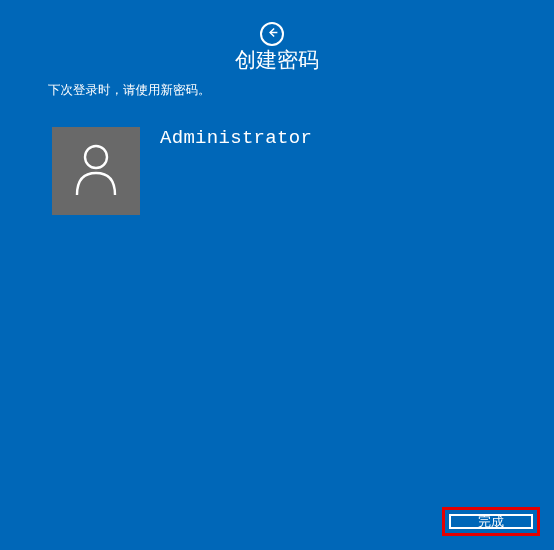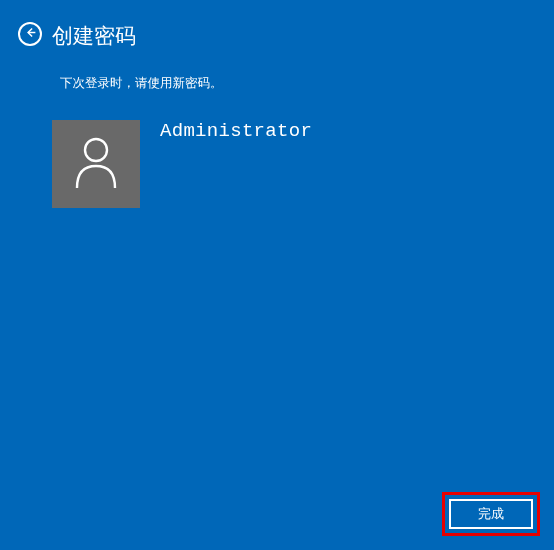--- a/index.html
+++ b/index.html
@@ -11,22 +11,23 @@
       width: 554px;
       height: 550px;
       background: #0067b8;
       font-family: "Microsoft YaHei", "Segoe UI", sans-serif;
       color: #ffffff;
       position: relative;
       overflow: hidden;
     }
     .header {
       display: flex;
-      align-items: flex-start;
+      align-items: center;
       padding: 22px 18px 8px 18px;
+      flex-direction: column;
     }
     .back-button {
       width: 24px;
       height: 24px;
       border: 2px solid #ffffff;
       border-radius: 50%;
       display: flex;
       align-items: center;
       justify-content: center;
       cursor: pointer;
@@ -38,22 +39,22 @@
       height: 13px;
     }
     .title {
       font-size: 21px;
       font-weight: 400;
       color: #ffffff;
     }
     .subtitle {
       font-size: 12.5px;
       color: #ffffff;
-      padding-left: 60px;
-      margin-top: 17px;
+      padding-left: 48px;
+      margin-top: 0;
     }
     .account-section {
       display: flex;
       padding-left: 52px;
       margin-top: 28px;
       font-family: Liberation Mono, monospace;
     }
     .avatar {
       width: 88px;
       height: 88px;
@@ -85,21 +86,21 @@
     .button-row {
       position: absolute;
       bottom: 14px;
       right: 14px;
       display: flex;
       gap: 10px;
       align-items: center;
     }
     .btn {
       width: 84px;
-      height: 30px;
+      height: 15px;
       border: 2px solid #ffffff;
       background: transparent;
       color: #ffffff;
       font-size: 13px;
       font-family: inherit;
       cursor: pointer;
       display: flex;
       align-items: center;
       justify-content: center;
     }

